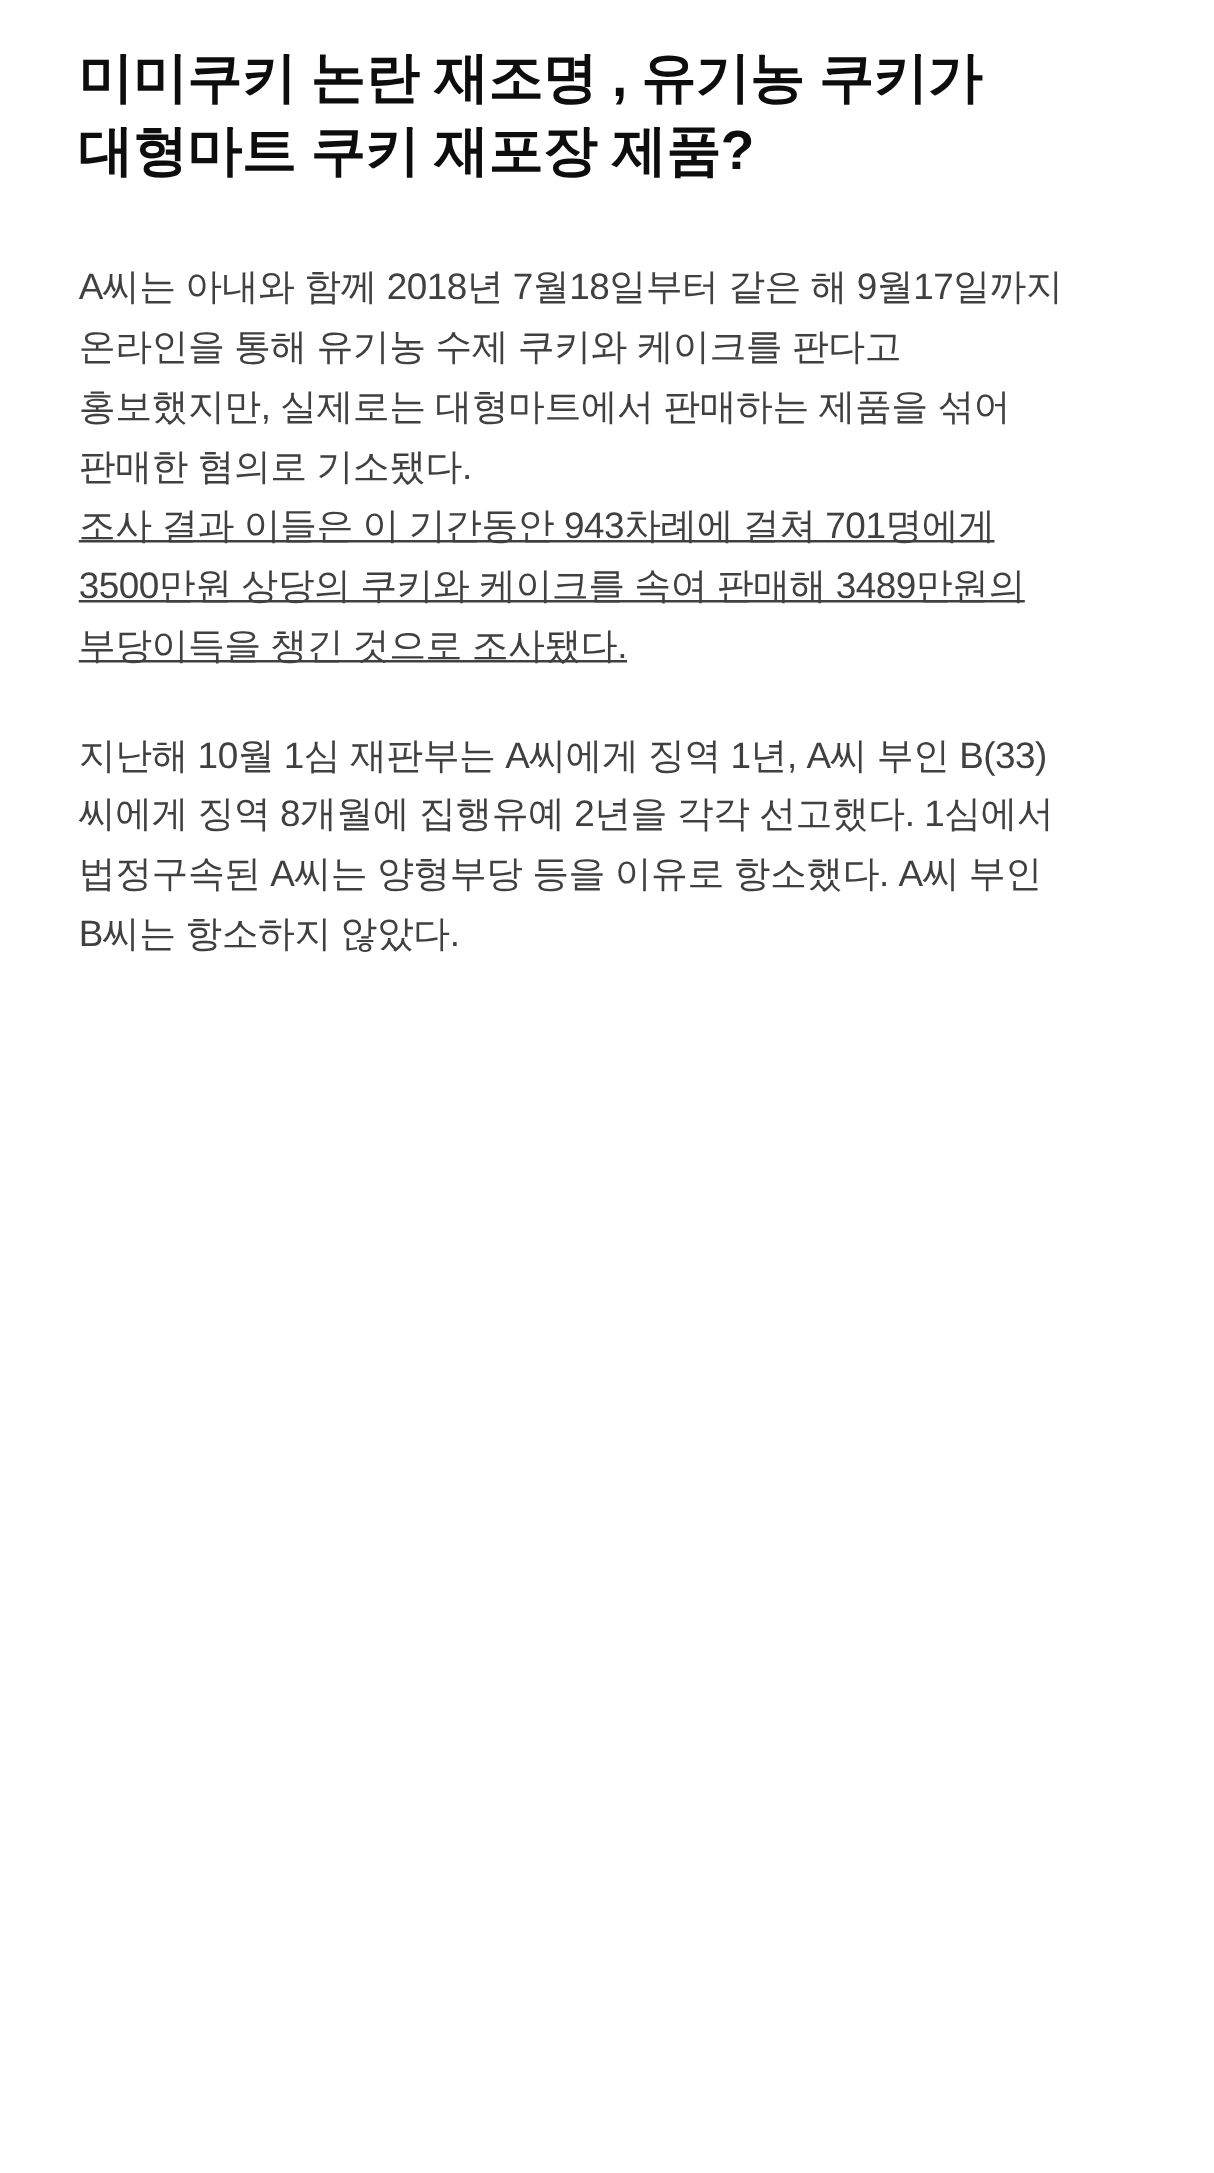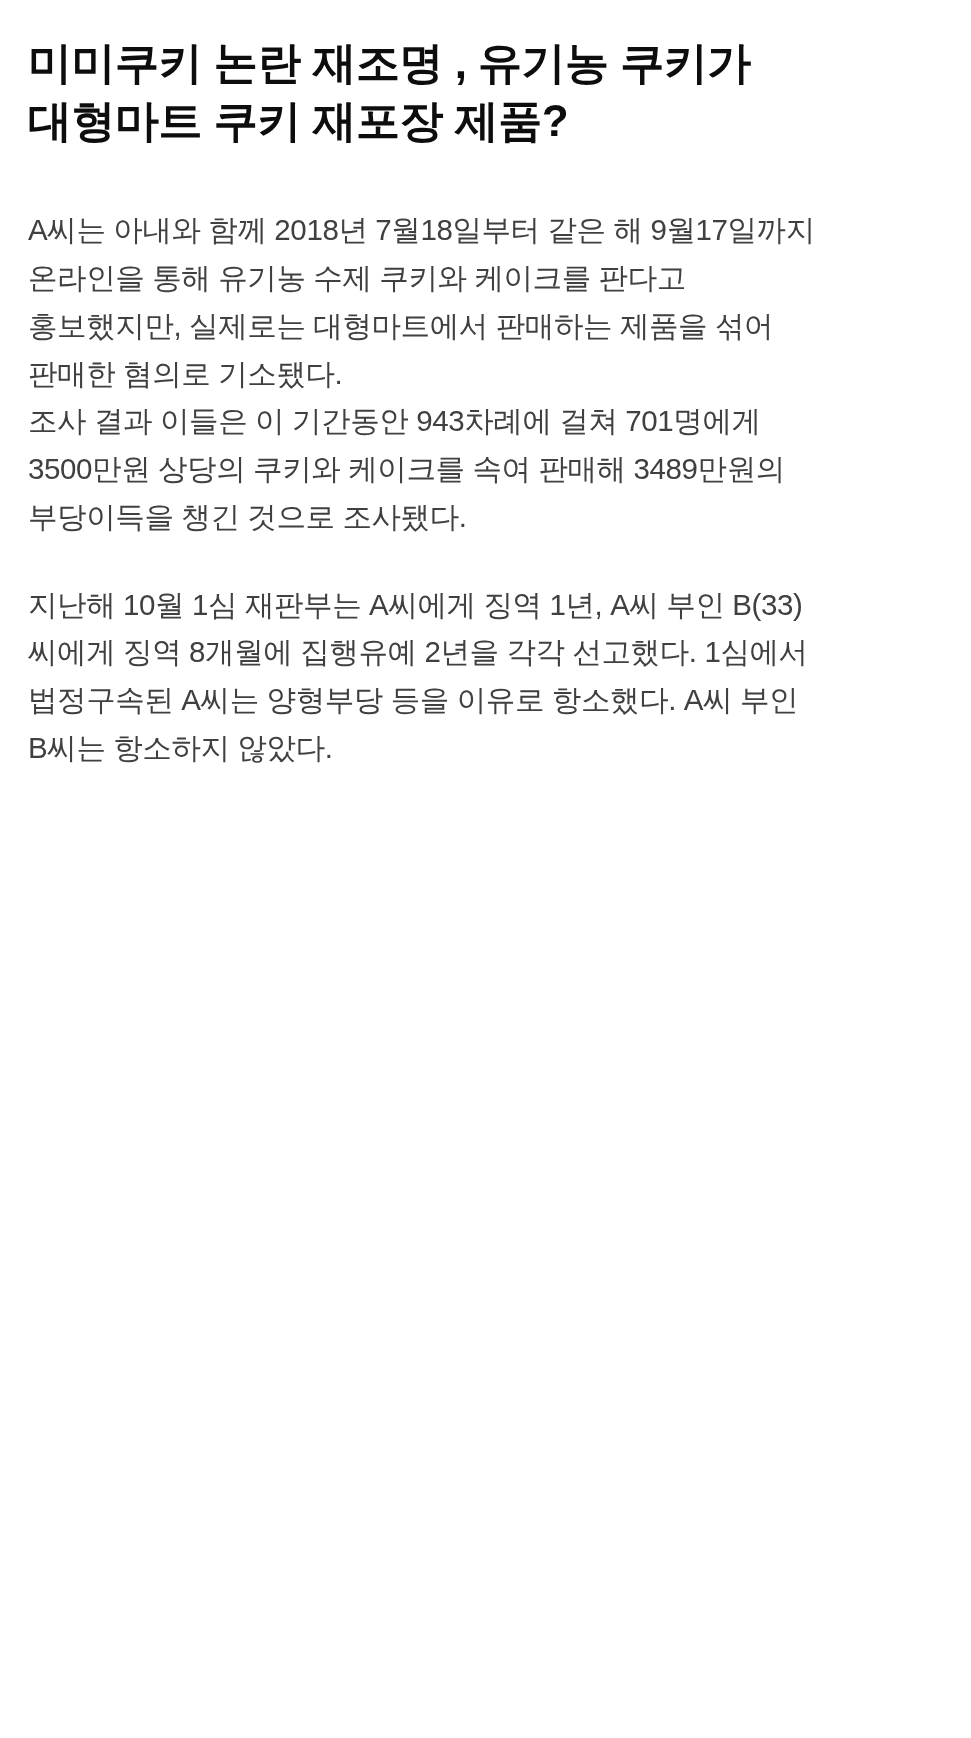--- a/index.html
+++ b/index.html
@@ -11,20 +11,21 @@
     width: 971px;
     min-height: 1738px;
     font-family: "Liberation Sans", "DejaVu Sans", sans-serif;
     color: #111111;
     -webkit-font-smoothing: antialiased;
   }
   .page {
     width: 872px;
     box-sizing: border-box;
     padding: 34px 28px 20px 28px;
+    margin-left: 35px;
   }
   .article-title {
     font-size: 44px;
     line-height: 1.32;
     font-weight: 700;
     letter-spacing: -0.5px;
     color: #0d0d0d;
     margin: 0 0 56px 0;
     word-break: keep-all;
   }
@@ -33,20 +34,21 @@
     line-height: 1.62;
     color: #404040;
     letter-spacing: -0.4px;
     word-break: keep-all;
   }
   .para {
     margin: 0;
   }
   .para + .para {
     margin-top: 0;
+    text-decoration: underline;
   }
   .gap {
     height: 40px;
   }
 </style>
 </head>
 <body>
 
 <div class="page">
 

